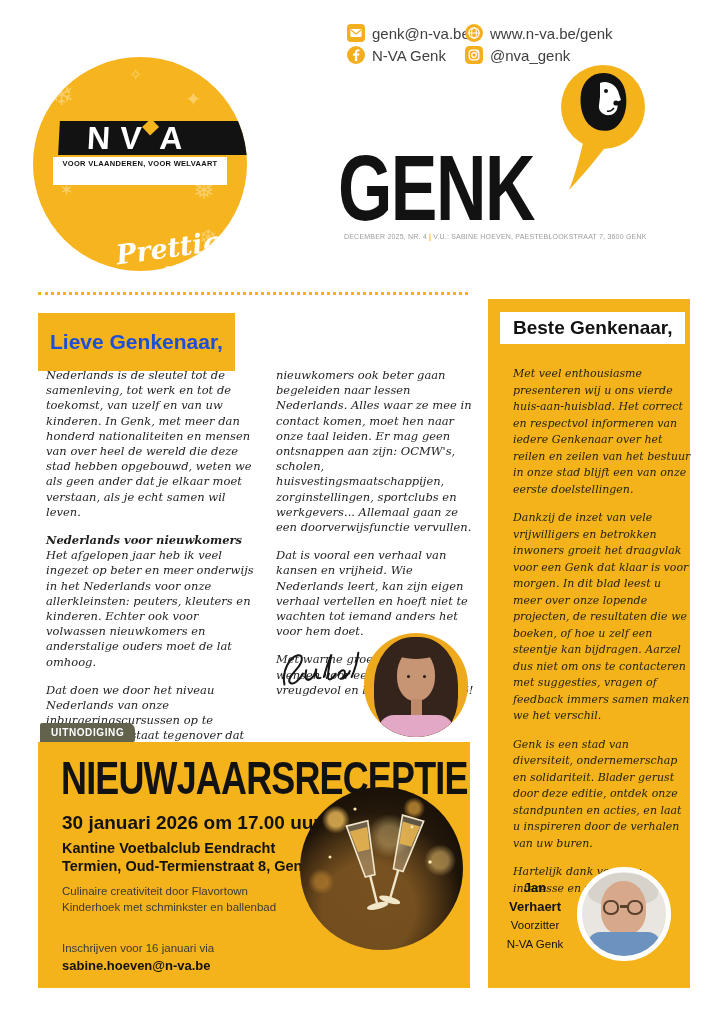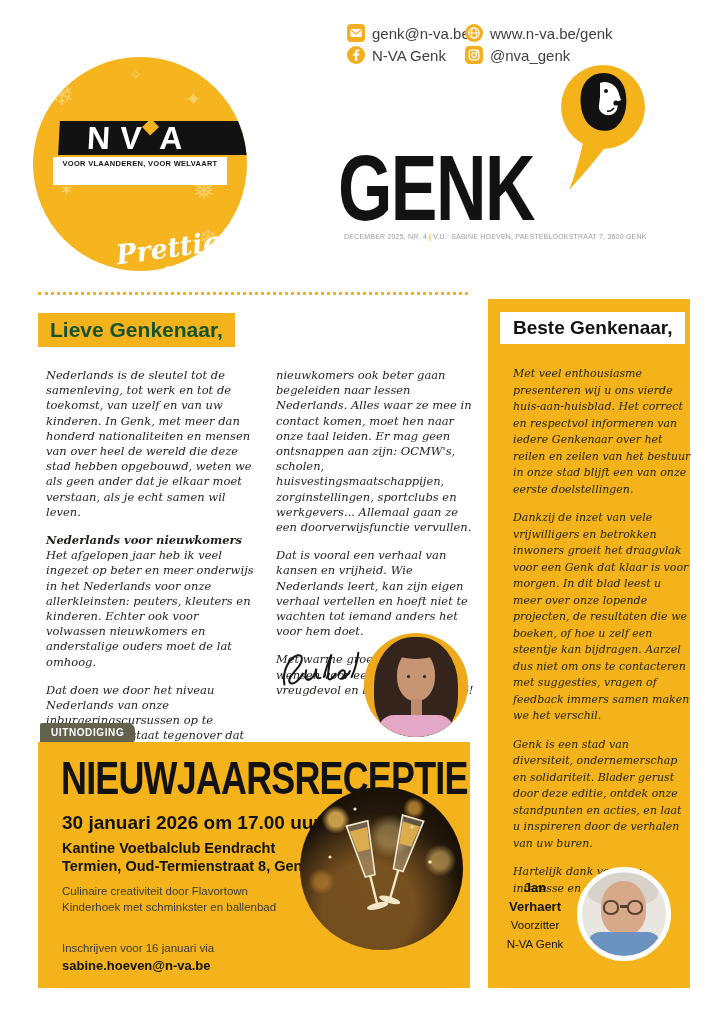--- a/index.html
+++ b/index.html
@@ -34,22 +34,22 @@
   
   #lion-bubble{left:556px;top:62px;}
   #genk-title{left:338px;top:142px;font-size:92px;font-weight:bold;color:#121212;
               letter-spacing:-2px;line-height:1;transform:scaleX(.76);transform-origin:left top;
               white-space:nowrap;}
   #issue-line{left:344px;top:233px;font-size:7px;color:#9c9c9c;letter-spacing:.2px;white-space:nowrap;}
   #issue-line .sep{color:#F5B31B;font-weight:bold;padding:0 2px;}
   #dotted-divider{left:38px;top:292px;width:430px;height:0;border-top:3px dotted #F5B31B;}
 
   
-  #article-title{left:38px;top:313px;background:#F5B31B;color:#14532d;
-                 font-size:21px;font-weight:bold;padding:5px 12px;white-space:nowrap;}
+  #article-title{left:38px;top:313px;background:#F5B31B;color:#1d4ed8;
+                 font-size:21px;font-weight:bold;padding:17px 12px;white-space:nowrap;}
   .serif{font-family:"DejaVu Serif",serif;font-style:italic;color:#1e1e1c;}
   .colx p{margin:0 0 13px 0;}
   #col1{left:46px;top:368px;width:213px;font-size:11.5px;line-height:15.2px;}
   #col2{left:276px;top:368px;width:203px;font-size:11.5px;line-height:15.2px;}
   .subhead{font-weight:bold;}
   #signature{left:276px;top:644px;}
 
   
   #portrait-zuhal{left:364px;top:633px;width:104px;height:104px;border-radius:50%;
                   background:#EFA91C;overflow:hidden;}

